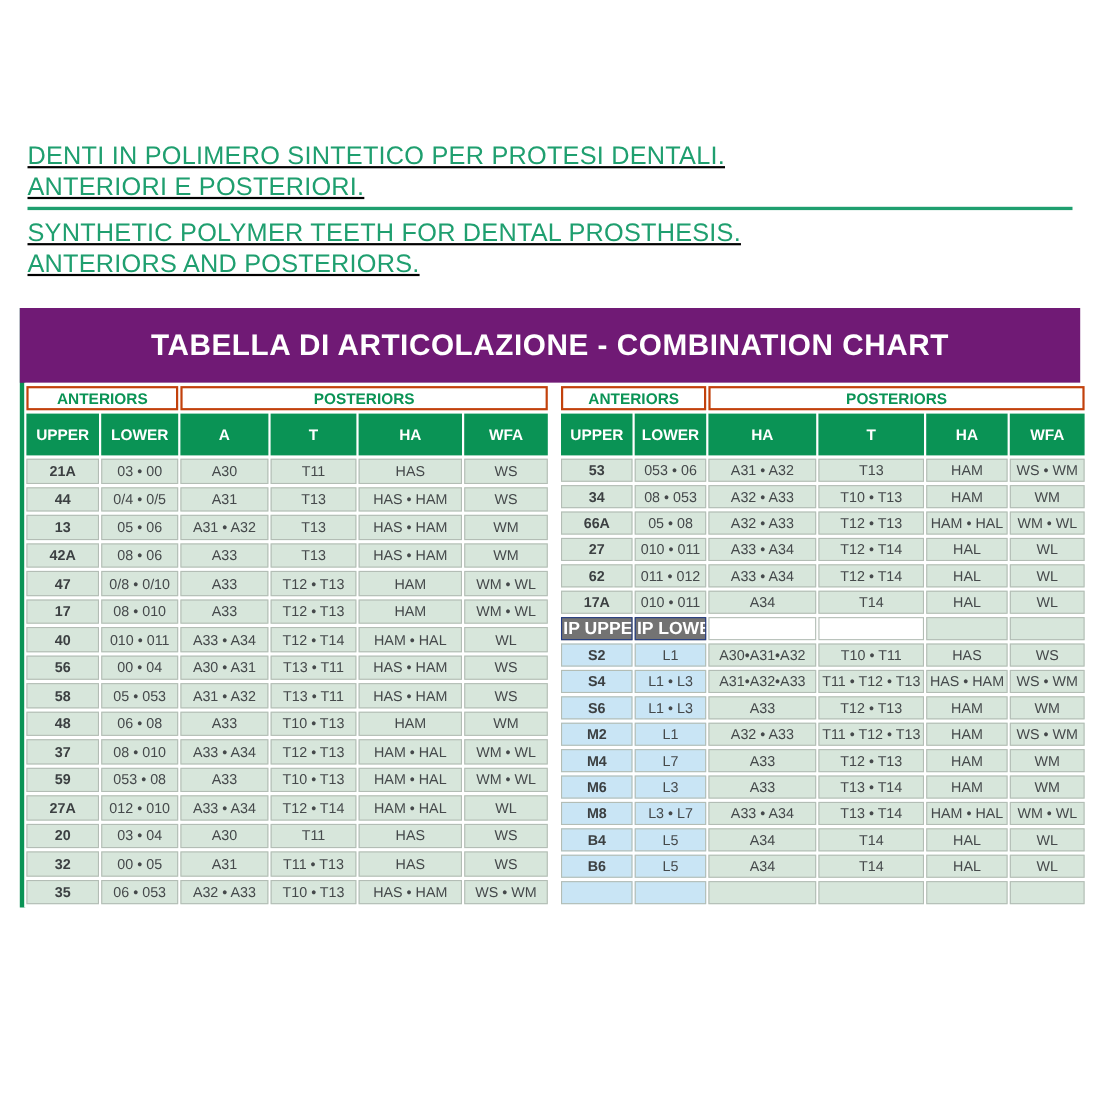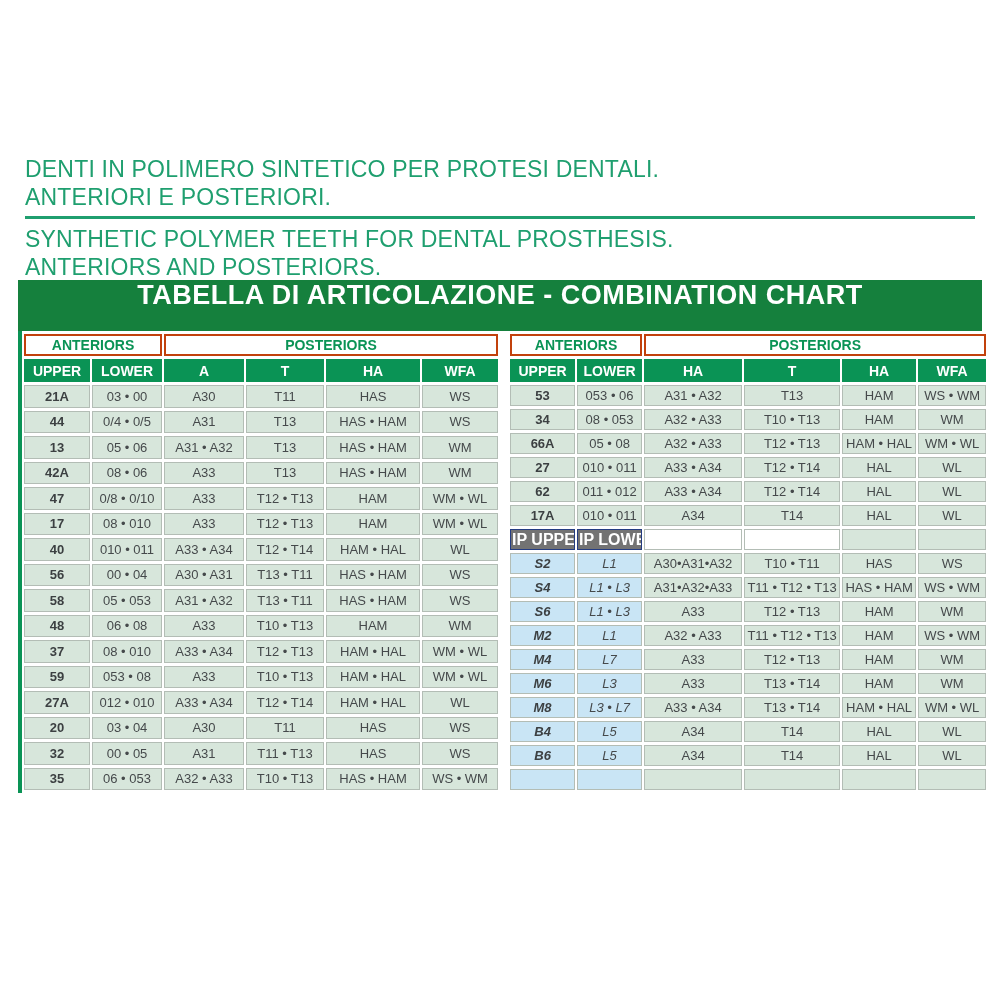--- a/index.html
+++ b/index.html
@@ -2,48 +2,48 @@
 <html><head>
 <meta charset="utf-8">
 <style>
   html,body{margin:0;padding:0;}
   body{
     width:1000px;height:1000px;background:#ffffff;position:relative;
     font-family:"Liberation Sans", sans-serif;
     -webkit-font-smoothing:antialiased;
   }
   
-  .headings{position:absolute;left:25px;top:155px;width:950px;}
+  .headings{position:absolute;left:25px;top:127px;width:950px;text-decoration:underline;}
   .hline{color:#1f9f6f;font-size:23px;line-height:28px;font-weight:400;letter-spacing:0.2px;}
   .green-rule{border:none;height:3px;background:#1f9f6f;margin:5px 0 6px 0;}
   
   .chart{position:absolute;left:18px;top:280px;width:964px;border-left:5px solid #0a9355;box-sizing:border-box;}
   .title-band{
-    background:#15803d;height:51px;margin-left:-5px;width:964px;
-    display:flex;justify-content:center;box-sizing:border-box;
+    background:#701a75;height:68px;margin-left:-5px;width:964px;
+    display:flex;align-items:center;justify-content:center;box-sizing:border-box;
   }
   .title-band .t{color:#ffffff;font-weight:bold;font-size:27px;letter-spacing:0.5px;}
   .tables{display:flex;gap:8px;background:#ffffff;margin-left:-1px;}
   table{border-collapse:separate;border-spacing:2px 3px;table-layout:fixed;margin:0;}
   .tbl-left{width:478px;}
   .tbl-right{width:480px;}
   th,td{overflow:hidden;white-space:nowrap;text-align:center;box-sizing:border-box;}
   th.gh{
     background:#ffffff;color:#0a9355;font-size:14px;font-weight:bold;
     height:22px;border:2px solid #c2410c;
   }
   th.col{
-    background:#0a9355;color:#ffffff;font-size:14px;font-weight:bold;height:23px;
+    background:#0a9355;color:#ffffff;font-size:14px;font-weight:bold;height:38px;
   }
   td.cell{
     background:#d7e6db;border:1px solid #b3bdb5;color:#45494b;
     font-size:13px;height:21px;padding:0 1px;
   }
   td.cell.upper{font-weight:bold;color:#3c4042;}
-  td.cell.blue{background:#c9e5f5;font-style:italic;}
+  td.cell.blue{background:#c9e5f5;}
   td.cell.white{background:#ffffff;}
   td.cell.navy{
     background:#737373;border-color:#243c82;color:#ffffff;
     font-weight:bold;font-size:16px;
   }
 </style>
 </head>
 <body>
 
 <div class="headings">

